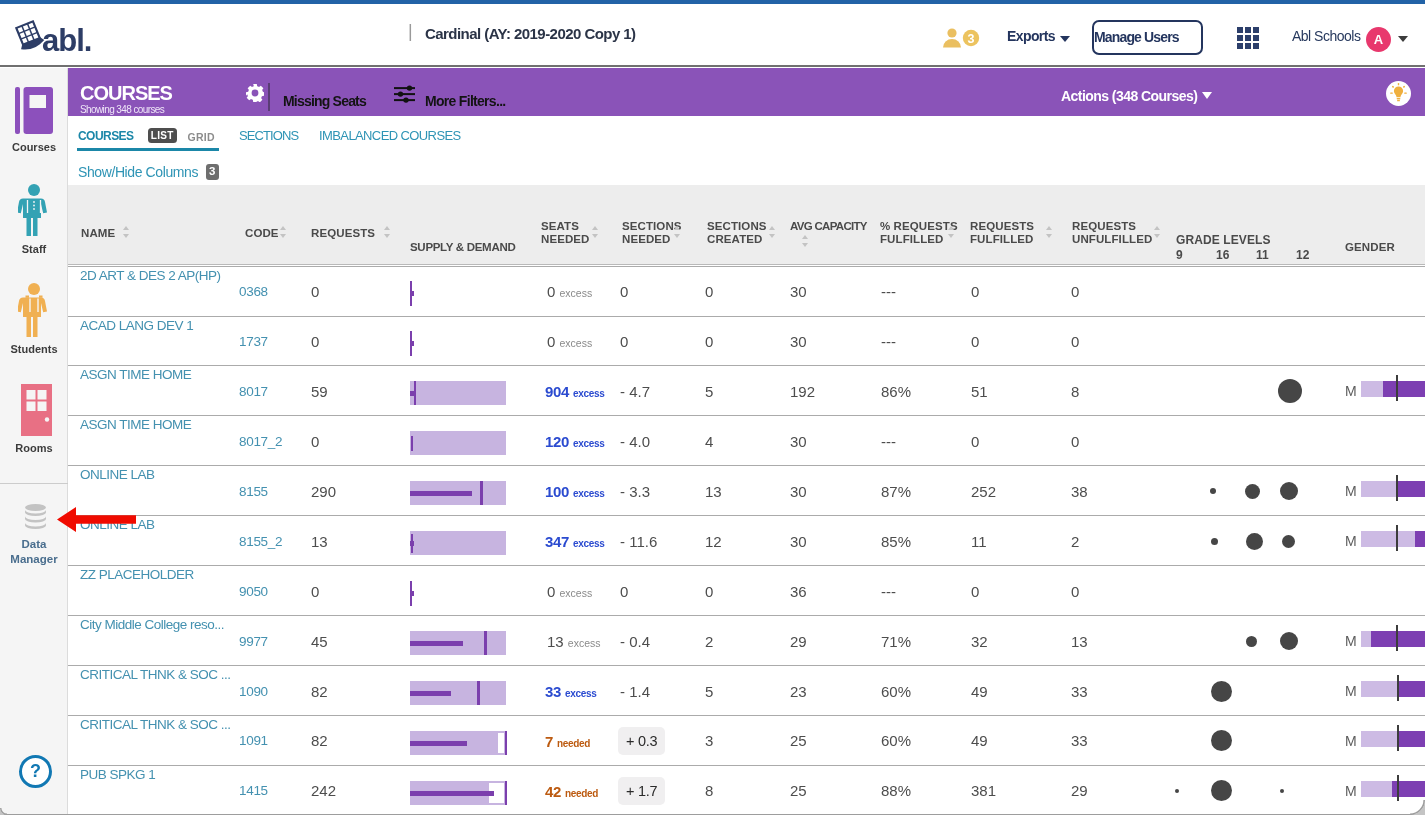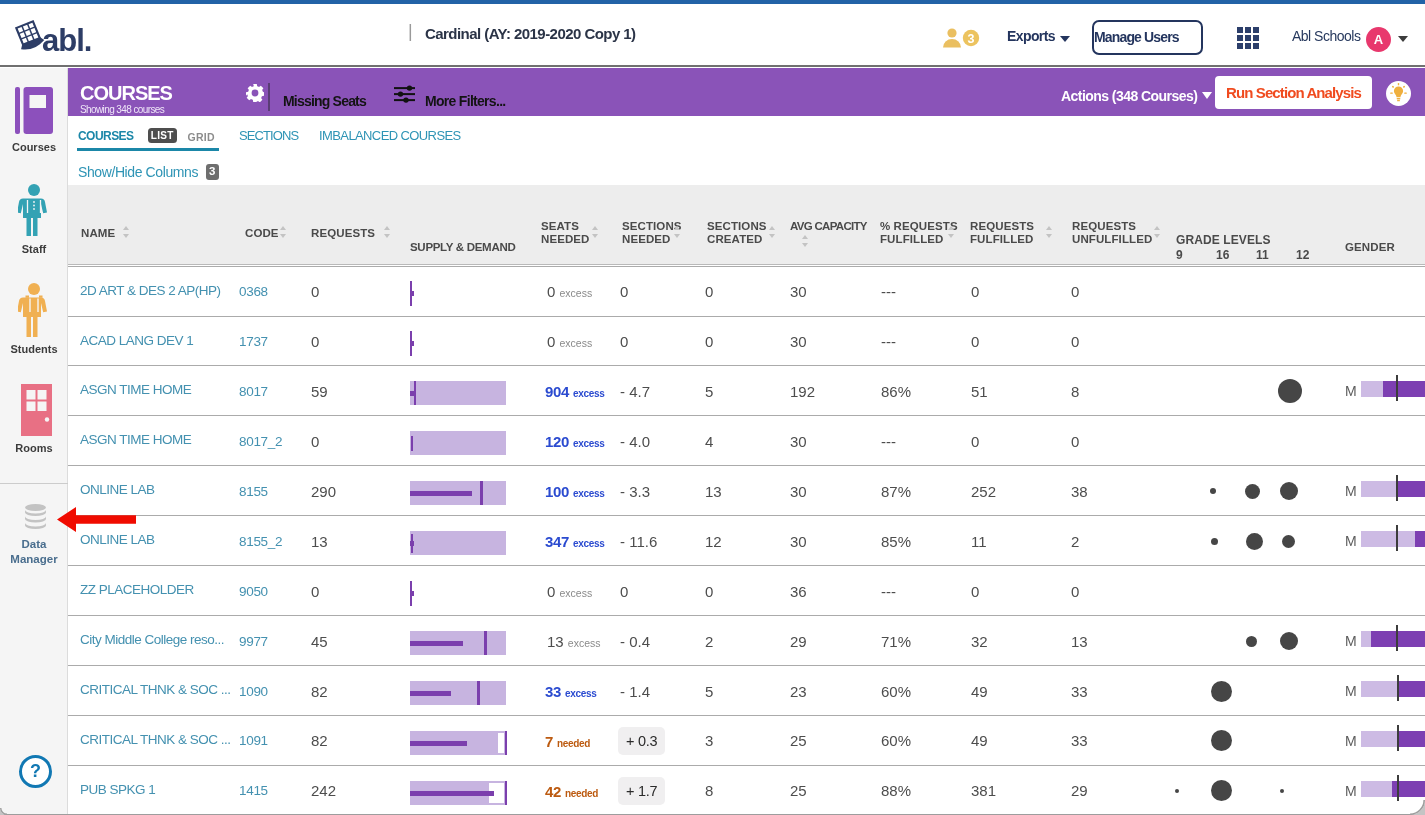--- a/index.html
+++ b/index.html
@@ -47,21 +47,21 @@
   #showhide { left:78px; top:164px; font-size:14px; color:#2e94b5; letter-spacing:-0.4px; }
   #badge3 { left:206px; top:164px; width:12.5px; height:15.5px; background:#6e6e6e; border-radius:3px; color:#fff; font-size:11.5px; font-weight:bold; text-align:center; line-height:15.5px; }
   
   #thead { left:68px; top:185px; width:1357px; height:80px; background:#ededed; border-bottom:1px solid #b9b9b9; }
   .th { position:absolute; font-size:11.5px; font-weight:bold; color:#4a4a4a; letter-spacing:0.1px; line-height:13px; }
   .sort { position:absolute; width:7px; height:12px; }
   .sort:before { content:""; position:absolute; left:0; top:0; border-left:3.5px solid transparent; border-right:3.5px solid transparent; border-bottom:4.5px solid #c3c3c3; }
   .sort:after { content:""; position:absolute; left:0; top:7.5px; border-left:3.5px solid transparent; border-right:3.5px solid transparent; border-top:4.5px solid #c3c3c3; }
   
   .row { position:absolute; left:68px; width:1357px; height:50px; border-top:1px solid #ababab; background:#fff; }
-  .name { position:absolute; left:12px; top:16px; font-size:13.5px; color:#4491b0; letter-spacing:-0.5px; white-space:nowrap; }
+  .name { position:absolute; left:12px; top:1px; font-size:13.5px; color:#4491b0; letter-spacing:-0.5px; white-space:nowrap; }
   .code { position:absolute; left:171px; top:17.5px; font-size:13.5px; color:#4491b0; letter-spacing:-0.3px; }
   .val { position:absolute; top:16.5px; font-size:15px; color:#4d4d4d; }
   .req { left:243px; }
   .seats-n { position:absolute; left:477px; top:17px; font-size:15px; font-weight:bold; color:#2b4bd0; letter-spacing:-0.3px; }
   .seats-n .sm { font-size:10px; }
   .seats-g { position:absolute; left:479px; top:16.5px; font-size:15px; color:#4d4d4d; }
   .seats-g .sm { font-size:10.5px; color:#8a8a8a; font-weight:normal; }
   .seats-o { position:absolute; left:477px; top:17px; font-size:15px; font-weight:bold; color:#bc5a10; letter-spacing:-0.3px; }
   .seats-o .sm { font-size:10px; }
   .secn { left:552px; }
@@ -191,21 +191,20 @@
       <circle cx="15.5" cy="3.1" r="2.7"></circle>
       <rect x="0" y="8.1" width="21" height="2"></rect>
       <circle cx="6.5" cy="9.1" r="2.7"></circle>
       <rect x="0" y="14.1" width="21" height="2"></rect>
       <circle cx="12" cy="15.1" r="2.7"></circle>
     </g>
   </svg>
   <div id="morefilters" class="abs">More Filters...</div>
   <div id="actions" class="abs">Actions (348 Courses)</div>
   <div id="act-caret" class="abs caret"></div>
-  <div id="runbtn" class="abs">Run Section Analysis</div>
   <div class="abs" style="left:1386px; top:81px; width:25px; height:25px; border-radius:50%; background:#fff;">
     <svg width="25" height="25" viewBox="0 0 25 25">
       <g fill="#efaf3e">
         <path d="M12.5,5.5 a4.6,4.6 0 0 1 4.6,4.6 c0,1.9 -1.2,3 -2,4.2 -0.4,0.7 -0.6,1.2 -0.6,1.9 h-4 c0,-0.7 -0.2,-1.2 -0.6,-1.9 -0.8,-1.2 -2,-2.3 -2,-4.2 a4.6,4.6 0 0 1 4.6,-4.6 Z"></path>
         <rect x="10.6" y="17" width="3.8" height="1.4" rx="0.7"></rect>
         <rect x="11" y="19" width="3" height="1.3" rx="0.65"></rect>
         <rect x="11.8" y="2" width="1.4" height="2.2" rx="0.5"></rect>
         <rect x="4.2" y="11.4" width="2.6" height="1.3" rx="0.5"></rect>
         <rect x="18.2" y="11.4" width="2.6" height="1.3" rx="0.5"></rect>
         <rect x="6" y="5" width="2" height="1.6" rx="0.6" transform="rotate(45 7 5.8)"></rect>

